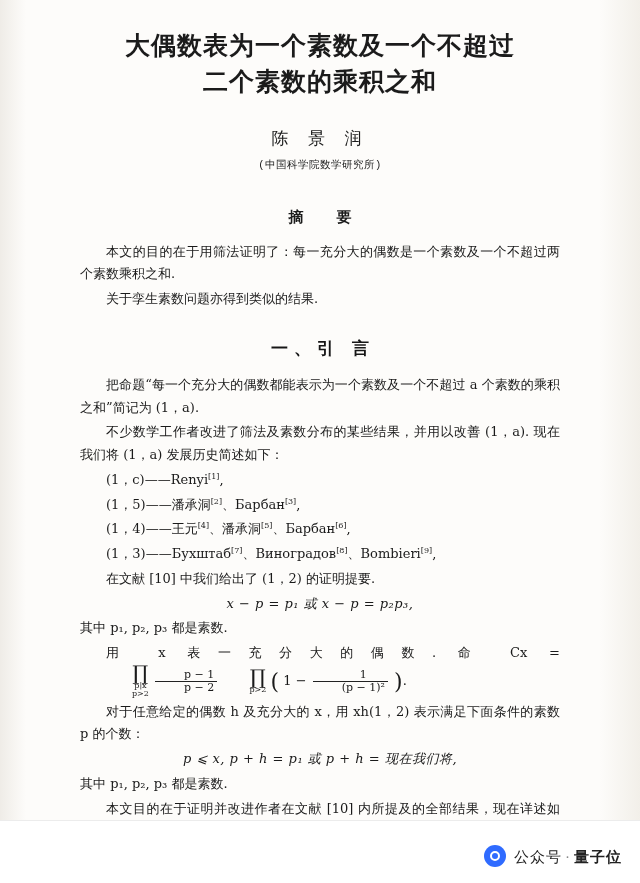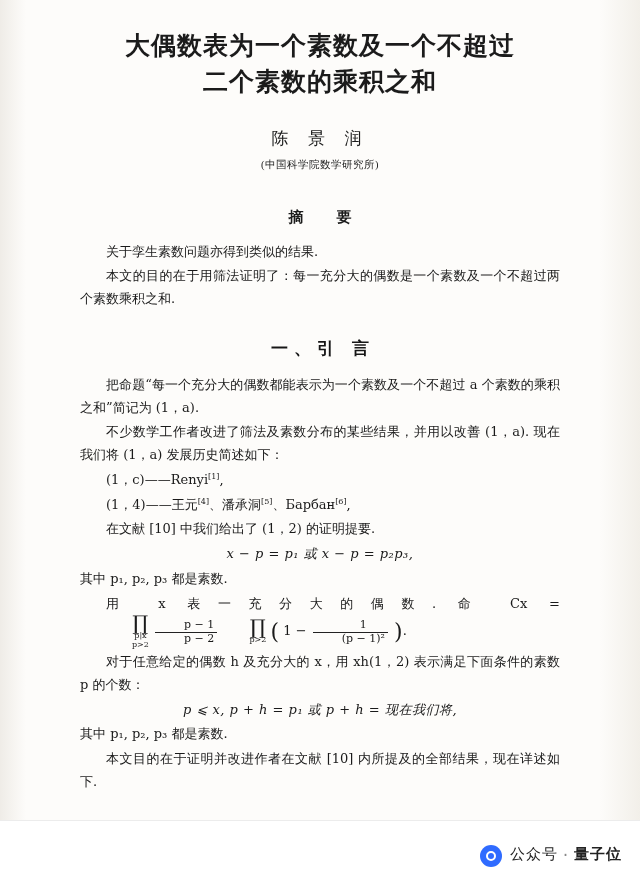--- a/index.html
+++ b/index.html
@@ -52,21 +52,21 @@
     margin: 26px auto 0;
     text-align: center;
     font-family: "DejaVu Serif", serif;
     font-size: 17px;
     letter-spacing: 7px;
     color: #1b1b1b;
   }
   .affiliation {
     margin: 8px auto 5px;
     text-align: center;
-    font-family: Liberation Serif, serif;
+    font-family: Liberation Mono, monospace;
     font-size: 10.5px;
     color: #222;
     letter-spacing: 0.5px;
   }
   .abstract-head {
     margin: 36px auto 0;
     text-align: center;
     font-family: "DejaVu Serif", serif;
     font-weight: bold;
     font-size: 15px;
@@ -154,23 +154,23 @@
     width: 640px;
     height: 62px;
     background: #ffffff;
     border-top: 1px solid #ececec;
   }
   .wm {
     position: absolute;
     right: 18px;
     bottom: 16px;
     display: flex;
-    align-items: flex-start;
+    align-items: flex-end;
     gap: 8px;
-    font-family: Liberation Mono, monospace;
+    font-family: Liberation Serif, serif;
   }
   .wm-logo {
     width: 22px;
     height: 22px;
     border-radius: 50%;
     background: #2f6bff;
     position: relative;
     flex: 0 0 auto;
   }
   .wm-logo::after {
@@ -202,35 +202,41 @@
       <span>大偶数表为一个素数及一个不超过</span>
       <span class="line2">二个素数的乘积之和</span>
     </h1>
 
     <div class="author">陈 景 润</div>
     <div class="affiliation">(中国科学院数学研究所)</div>
 
     <div class="abstract-head">摘 要</div>
 
     <div class="body-block">
+      <p class="indent">本文的目的在于用筛法证明了：每一充分大的偶数是一个素数及一个不超过两个素数乘积之和.</p>
       <p class="indent">关于孪生素数问题亦得到类似的结果.</p>
-      <p class="indent">本文的目的在于用筛法证明了：每一充分大的偶数是一个素数及一个不超过两个素数乘积之和.</p>
     </div>
 
     <div class="section-head">一、引 言</div>
 
     <div class="body-block">
       <p class="indent">把命题“每一个充分大的偶数都能表示为一个素数及一个不超过 a 个素数的乘积之和”简记为 (1，a).</p>
       <p class="indent">不少数学工作者改进了筛法及素数分布的某些结果，并用以改善 (1，a). 现在我们将 (1，a) 发展历史简述如下：</p>
 
       <p class="list-line">
         <span>(1，c)——Renyi</span><span class="sup">[1]</span>,
       </p>
       <p class="list-line">
+        <span>(1，5)——潘承洞</span><span class="sup">[2]</span><span>、Барбан</span><span class="sup">[3]</span>,
+      </p>
+      <p class="list-line">
         <span>(1，4)——王元</span><span class="sup">[4]</span><span>、潘承洞</span><span class="sup">[5]</span><span>、Барбан</span><span class="sup">[6]</span>,
+      </p>
+      <p class="list-line">
+        <span>(1，3)——Бухштаб</span><span class="sup">[7]</span><span>、Виноградов</span><span class="sup">[8]</span><span>、Bombieri</span><span class="sup">[9]</span>,
       </p>
 
       <p class="list-line">在文献 [10] 中我们给出了 (1，2) 的证明提要.</p>
 
       <p class="centered-math">x − p = p₁   或   x − p = p₂p₃,</p>
       <p>其中 p₁, p₂, p₃ 都是素数.</p>
 
       <p class="list-line">
         <span>用 x 表一充分大的偶数. 命 Cx =</span>
         <span class="bigprod-row">

